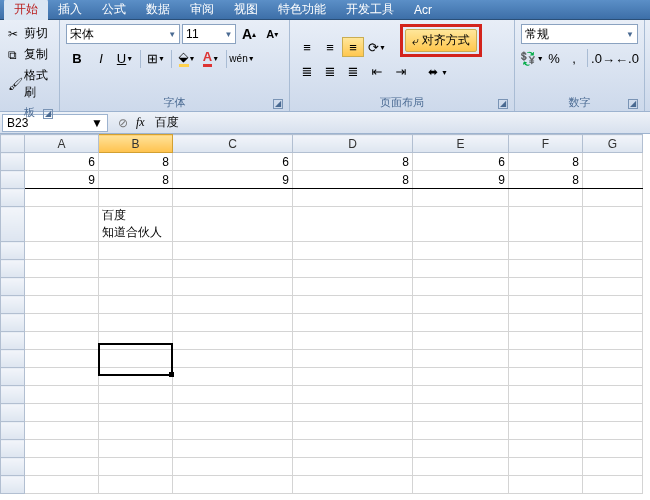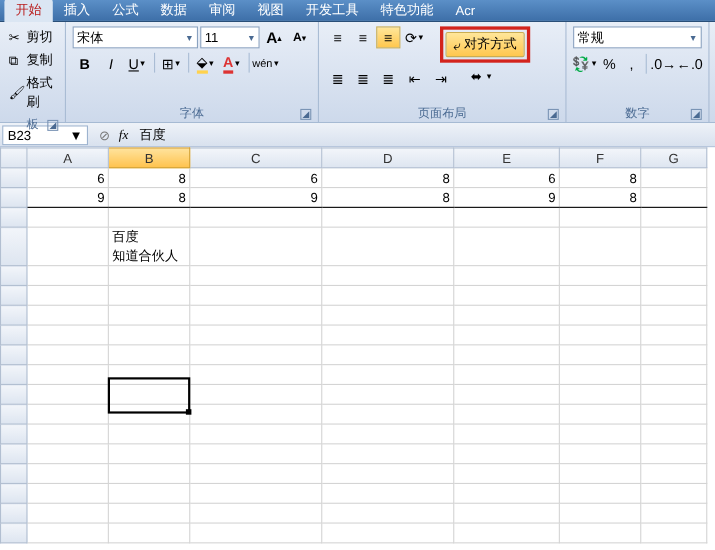--- a/index.html
+++ b/index.html
@@ -7,32 +7,32 @@
 .menubar{background:linear-gradient(#5b8fc7,#3d6fa8);height:20px;display:flex;align-items:center;padding:0 4px;color:#fff;border-bottom:1px solid #2a4f78}
 .menubar .tab{padding:2px 10px;cursor:pointer}
 .menubar .tab.active{background:#dbe6f3;color:#b91c1c;border-radius:3px 3px 0 0}
 .ribbon{background:linear-gradient(#e8eef7,#cdd9eb);height:92px;display:flex;border-bottom:1px solid #9db3cf}
 .group{border-right:1px solid #a9bcd4;display:flex;flex-direction:column;justify-content:space-between;padding:2px 4px 0}
 .group-body{flex:1;display:flex;flex-direction:column;gap:2px;padding:2px}
 .group-title{text-align:center;font-size:11px;color:#4a6a92;padding:1px 0;position:relative}
 .group-title .dlg{position:absolute;right:2px;bottom:2px;width:10px;height:10px;border:1px solid #7a94b5;font-size:8px;line-height:8px;text-align:center;color:#4a6a92}
 .clip-btn{display:flex;align-items:center;gap:2px;padding:1px 2px}
 .clip-btn .ico{width:14px;height:14px;display:inline-block}
-.font-row{display:flex;align-items:flex-start;gap:2px}
+.font-row{display:flex;align-items:flex-end;gap:2px}
 .combo{background:#fff;border:1px solid #8aa2c0;height:20px;display:flex;align-items:center;padding:0 3px;justify-content:space-between}
 .combo .arr{font-size:8px;color:#4a6a92;margin-left:2px}
 .sq{width:22px;height:20px;border:1px solid transparent;display:inline-flex;align-items:center;justify-content:center;font-size:13px;cursor:pointer}
 .sep{width:1px;height:18px;background:#a9bcd4;margin:0 2px}
 .align-grid{display:flex;gap:1px}
 .wrap-btn{display:flex;align-items:center;gap:3px;border:1px solid #caad52;background:linear-gradient(#ffe69a,#ffc74e);padding:2px 6px;border-radius:2px}
 .wrap-highlight{border:3px solid #d3231c;padding:2px;display:inline-block}
 .merge-btn{display:flex;align-items:center;gap:3px;padding:2px 4px}
 .num-row{display:flex;align-items:center;gap:2px}
 .namebox-bar{height:22px;background:linear-gradient(#eef2f8,#d8e1ee);border-bottom:1px solid #9db3cf;display:flex;align-items:center}
-.namebox{width:78px;border:1px solid #9db3cf;background:#fff;height:18px;display:flex;align-items:center;padding:0 4px;margin:0 2px;justify-content:space-between}
+.namebox{width:106px;border:1px solid #9db3cf;background:#fff;height:18px;display:flex;align-items:center;padding:0 4px;margin:0 2px;justify-content:space-between}
 .fx-area{display:flex;align-items:center;gap:6px;padding:0 6px}
 .fx-lbl{font-style:italic;font-family:"Times New Roman",serif}
 .formula-input{flex:1;height:18px;border:none;background:transparent;font-size:12px;padding:0 4px}
 .sheet{position:relative;background:#fff}
 table.grid{border-collapse:collapse;table-layout:fixed}
 .colhdr td{background:linear-gradient(#f2f5fa,#dde5f0);border:1px solid #b2bfd1;text-align:center;height:18px;font-size:12px;color:#333}
 .colhdr td.sel{background:linear-gradient(#ffe29a,#ffc24d);border-color:#d2a032}
 .rowhdr{background:linear-gradient(#f2f5fa,#dde5f0);border:1px solid #b2bfd1;text-align:center;width:24px;font-size:11px;color:#333}
 td.cell{border:1px solid #d4d4d4;height:18px;padding:0 3px;text-align:right;white-space:nowrap;overflow:hidden;font-size:12px}
 td.cell.leftal{text-align:left}
@@ -43,22 +43,22 @@
 </head>
 <body>
 
 <div class="menubar">
   <span class="tab active">开始</span>
   <span class="tab">插入</span>
   <span class="tab">公式</span>
   <span class="tab">数据</span>
   <span class="tab">审阅</span>
   <span class="tab">视图</span>
+  <span class="tab">特色功能</span>
   <span class="tab">开发工具</span>
-  <span class="tab">特色功能</span>
   <span class="tab">Acr</span>
 </div>
 
 <div class="ribbon">
 
   <div class="group" style="width:60px">
     <div class="group-body">
       <div class="clip-btn">
           <span class="ico">✂</span>
           <span>剪切</span>

